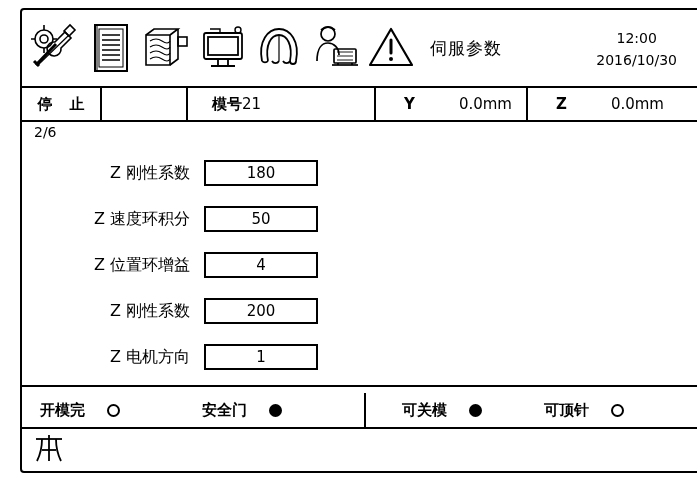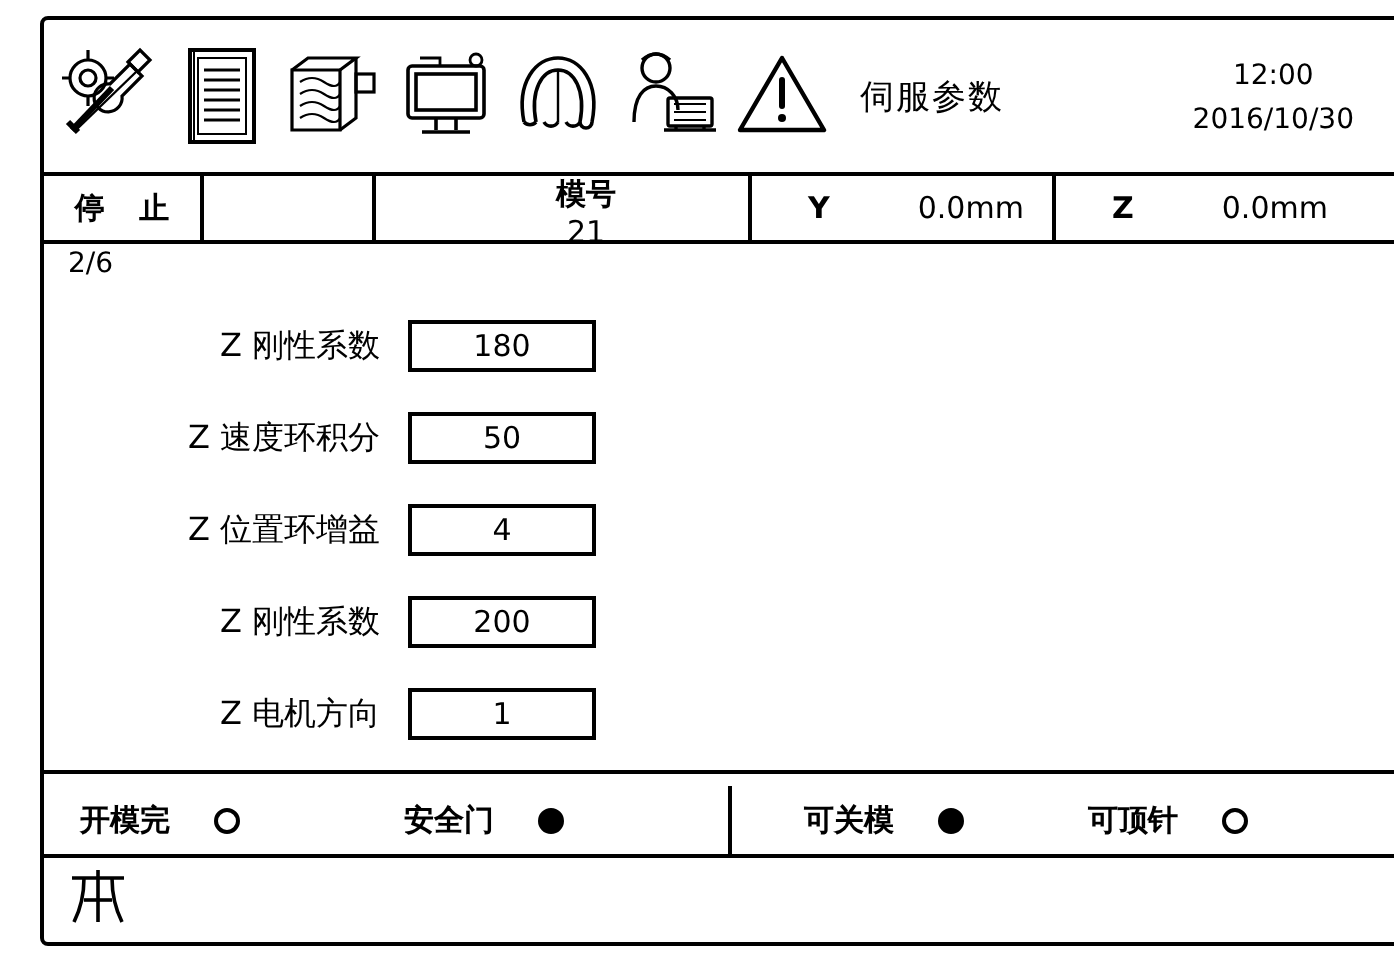--- a/index.html
+++ b/index.html
@@ -88,21 +88,21 @@
     display: flex;
     align-items: center;
     justify-content: center;
     box-sizing: border-box;
     border-right: 2px solid #000000;
     white-space: nowrap;
   }
   .st-cell:last-child { border-right: none; }
   .st-state { width: 80px; letter-spacing: 6px; padding-left: 6px; font-weight: bold; text-align: center; }
   .st-blank { width: 86px; }
-  .st-mold { width: 188px; justify-content: flex-start; padding-left: 24px; font-weight: bold; flex-direction: column; }
+  .st-mold { width: 188px; justify-content: flex-start; padding-left: 24px; font-weight: bold; }
   .st-mold .val { font-weight: normal; }
   .st-axis { width: 152px; justify-content: flex-start; padding-left: 28px; gap: 44px; font-weight: bold; }
   .st-axis .val { font-weight: normal; }
   .st-axis.last { flex: 1; border-right: none; }
 
   
   .main {
     position: absolute;
     left: 0;
     top: 112px;
@@ -130,21 +130,21 @@
   }
   .field-label {
     width: 182px;
     text-align: right;
     padding-right: 14px;
     box-sizing: border-box;
     font-size: 16px;
     white-space: nowrap;
   }
   .field-box {
-    width: 94px;
+    width: 114px;
     height: 26px;
     border: 2px solid #000000;
     box-sizing: border-box;
     display: flex;
     align-items: center;
     justify-content: center;
     font-size: 15px;
     background: #ffffff;
   }
 

